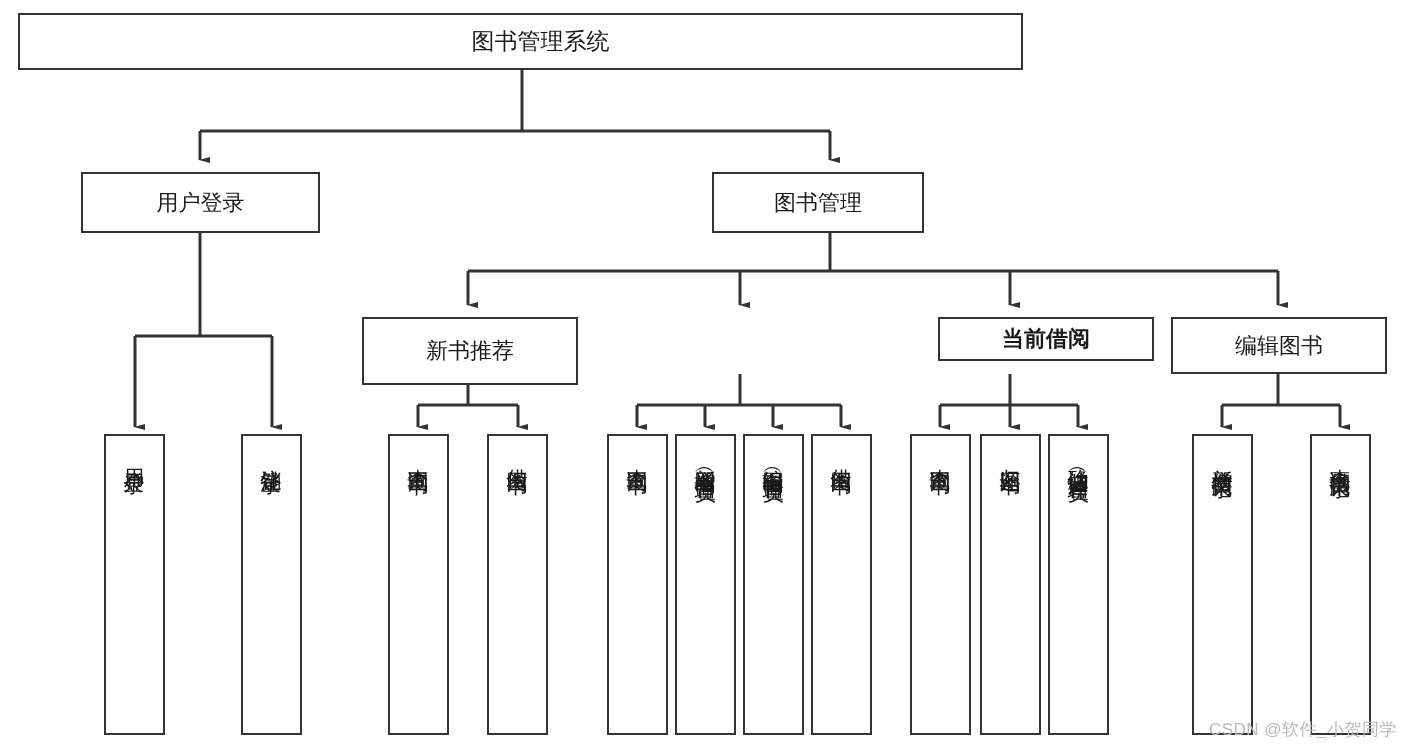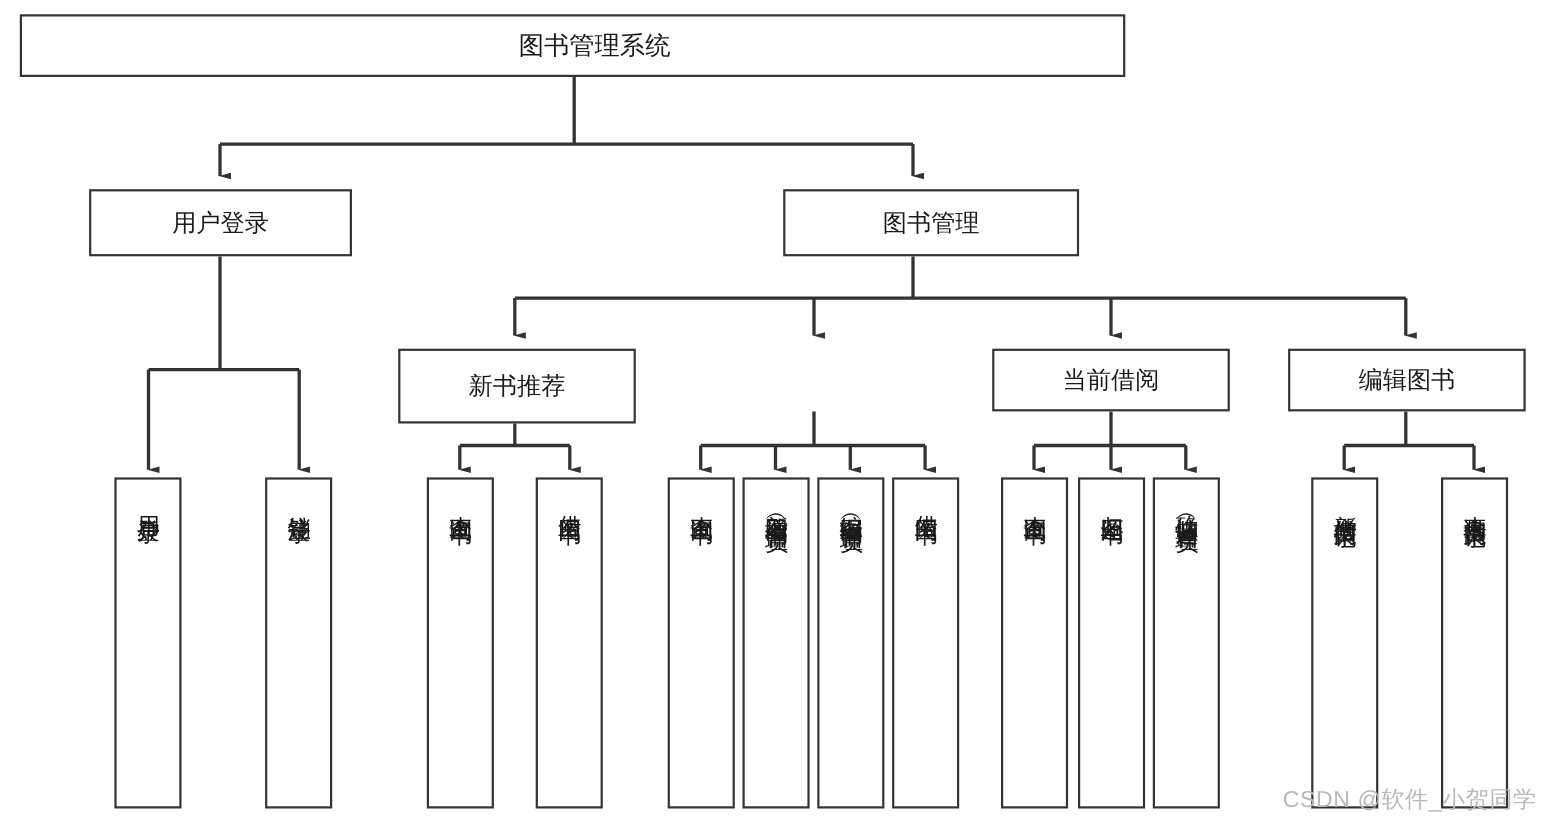--- a/index.html
+++ b/index.html
@@ -55,21 +55,21 @@
     writing-mode: vertical-rl;
     text-orientation: upright;
     font-size: 21px;
     letter-spacing: 2px;
     line-height: 1;
   }
   .watermark {
     position: absolute;
     right: 8px;
     bottom: 6px;
-    font-size: 21px;
+    font-size: 17px;
     color: #b9b9b9;
     letter-spacing: 0.5px;
     white-space: nowrap;
   }
 </style>
 </head>
 <body>
 
 <div id="canvas">
 
@@ -123,28 +123,28 @@
     </g>
   </svg>
 
   <div class="node horiz root" style="left:18px; top:13px; width:1005px; height:57px;padding-left:40px;">
     <span class="label">图书管理系统</span>
   </div>
 
   <div class="node horiz" style="left:81px; top:172px; width:239px; height:61px;">
     <span class="label">用户登录</span>
   </div>
-  <div class="node horiz" style="left:712px; top:172px; width:269px; height:61px;">
+  <div class="node horiz" style="left:712px; top:172px; width:212px; height:61px;">
     <span class="label">图书管理</span>
   </div>
 
   <div class="node horiz" style="left:362px; top:317px; width:216px; height:68px;">
     <span class="label">新书推荐</span>
   </div>
-  <div class="node horiz" style="left:902px; top:317px; width:216px; height:57px;">
+  <div class="node horiz" style="left:938px; top:317px; width:216px; height:44px;font-weight:bold;">
     <span class="label">当前借阅</span>
   </div>
   <div class="node horiz" style="left:1171px; top:317px; width:216px; height:57px;">
     <span class="label">编辑图书</span>
   </div>
 
   <div class="node vert" style="left:104px; top:434px; width:61px; height:301px;">
     <span class="label">用户登录</span>
   </div>
   <div class="node vert" style="left:241px; top:434px; width:61px; height:301px;">

